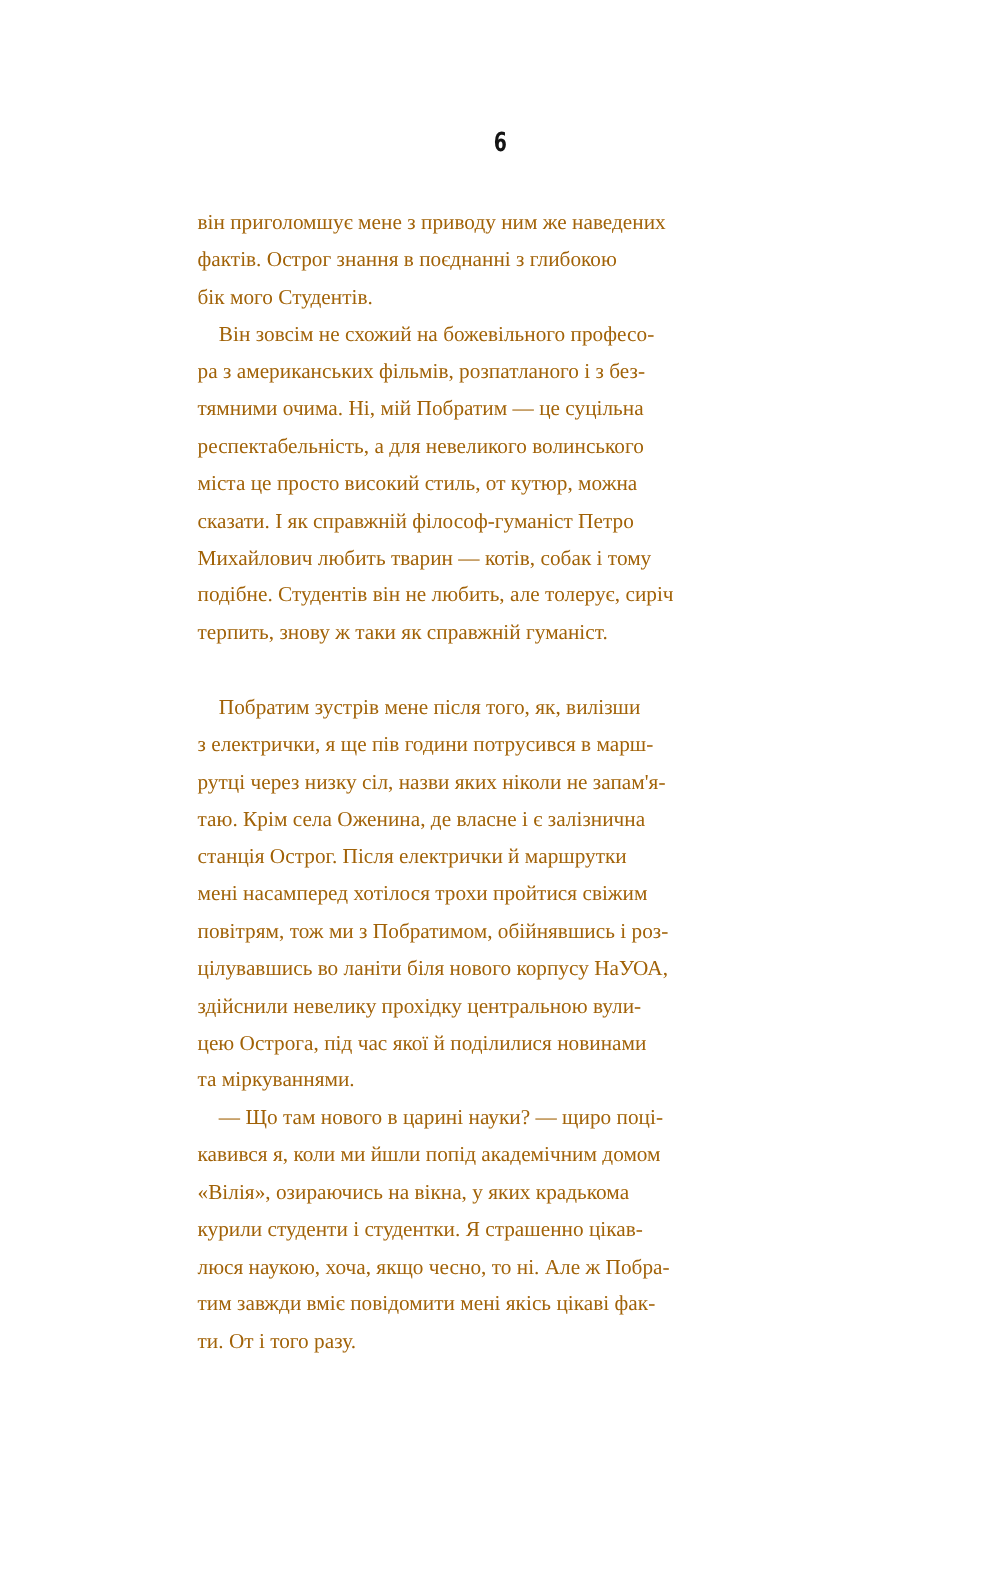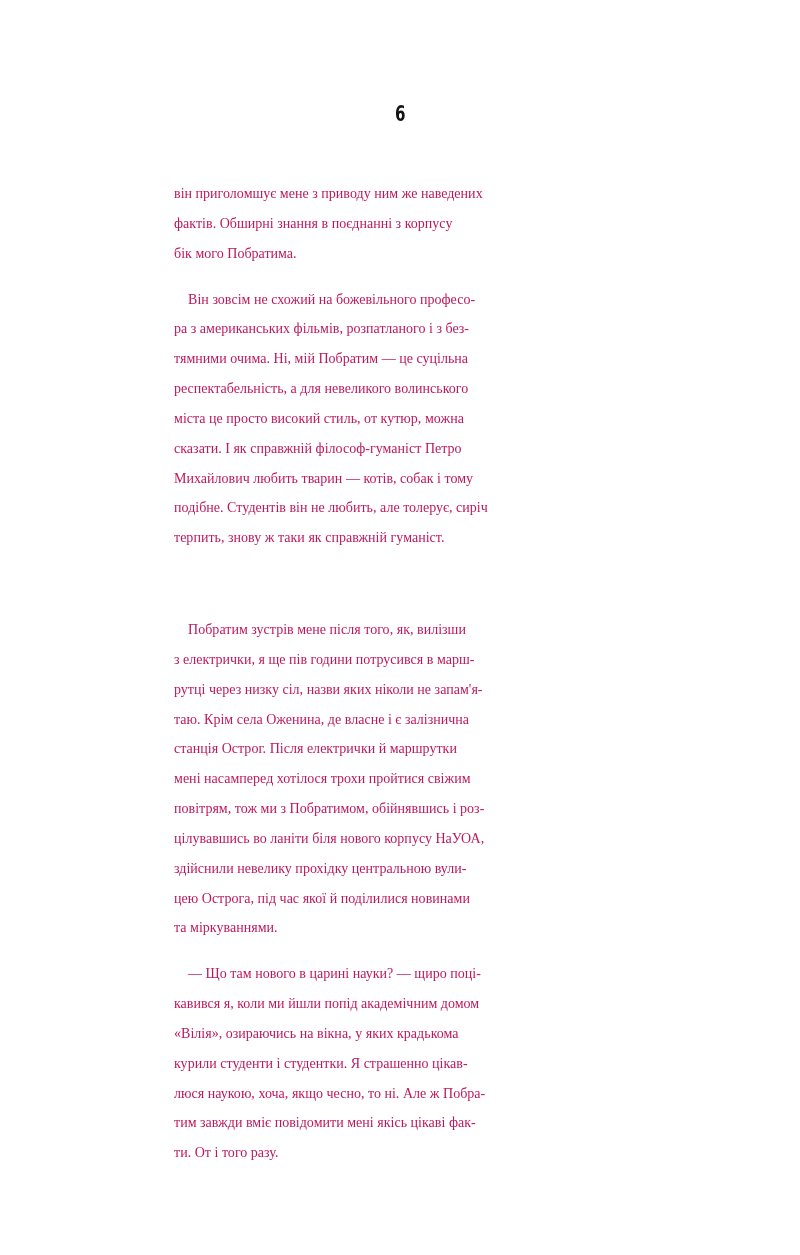--- a/index.html
+++ b/index.html
@@ -33,25 +33,25 @@
     transform: scaleX(0.72);
     color: #141414;
   }
   .textblock {
     position: absolute;
     left: 158px;
     top: 163px;
     width: 500px;
   }
   .para {
-    margin: 16px;
-    font-size: 14px;
+    margin: 0;
+    font-size: 17px;
     line-height: 29.85px;
     text-align: left;
-    color: #be185d;
+    color: #a16207;
     letter-spacing: 0.02px;
     white-space: pre-wrap;
   }
   .para.indent {
     text-indent: 0;
   }
   .gap {
     height: 29.85px;
   }
   .line {
@@ -61,21 +61,21 @@
 </style>
 </head>
 <body>
 
 <div class="page">
 
   <div class="folio">6</div>
 
   <div class="textblock">
 
-    <p class="para"><span class="line">він приголомшує мене з приводу ним же наведених</span><span class="line">фактів. Обширні знання в поєднанні з корпусу</span><span class="line">бік мого Побратима.</span></p>
+    <p class="para"><span class="line">він приголомшує мене з приводу ним же наведених</span><span class="line">фактів. Острог знання в поєднанні з глибокою</span><span class="line">бік мого Студентів.</span></p>
 
     <p class="para indent"><span class="line">    Він зовсім не схожий на божевільного професо-</span><span class="line">ра з американських фільмів, розпатланого і з без-</span><span class="line">тямними очима. Ні, мій Побратим — це суцільна</span><span class="line">респектабельність, а для невеликого волинського</span><span class="line">міста це просто високий стиль, от кутюр, можна</span><span class="line">сказати. І як справжній філософ-гуманіст Петро</span><span class="line">Михайлович любить тварин — котів, собак і тому</span><span class="line">подібне. Студентів він не любить, але толерує, сиріч</span><span class="line">терпить, знову ж таки як справжній гуманіст.</span></p>
 
     <div class="gap"></div>
 
     <p class="para indent"><span class="line">    Побратим зустрів мене після того, як, вилізши</span><span class="line">з електрички, я ще пів години потрусився в марш-</span><span class="line">рутці через низку сіл, назви яких ніколи не запам'я-</span><span class="line">таю. Крім села Оженина, де власне і є залізнична</span><span class="line">станція Острог. Після електрички й маршрутки</span><span class="line">мені насамперед хотілося трохи пройтися свіжим</span><span class="line">повітрям, тож ми з Побратимом, обійнявшись і роз-</span><span class="line">цілувавшись во ланіти біля нового корпусу НаУОА,</span><span class="line">здійснили невелику прохідку центральною вули-</span><span class="line">цею Острога, під час якої й поділилися новинами</span><span class="line">та міркуваннями.</span></p>
 
     <p class="para indent"><span class="line">    — Що там нового в царині науки? — щиро поці-</span><span class="line">кавився я, коли ми йшли попід академічним домом</span><span class="line">«Вілія», озираючись на вікна, у яких крадькома</span><span class="line">курили студенти і студентки. Я страшенно цікав-</span><span class="line">люся наукою, хоча, якщо чесно, то ні. Але ж Побра-</span><span class="line">тим завжди вміє повідомити мені якісь цікаві фак-</span><span class="line">ти. От і того разу.</span></p>
 
   </div>

